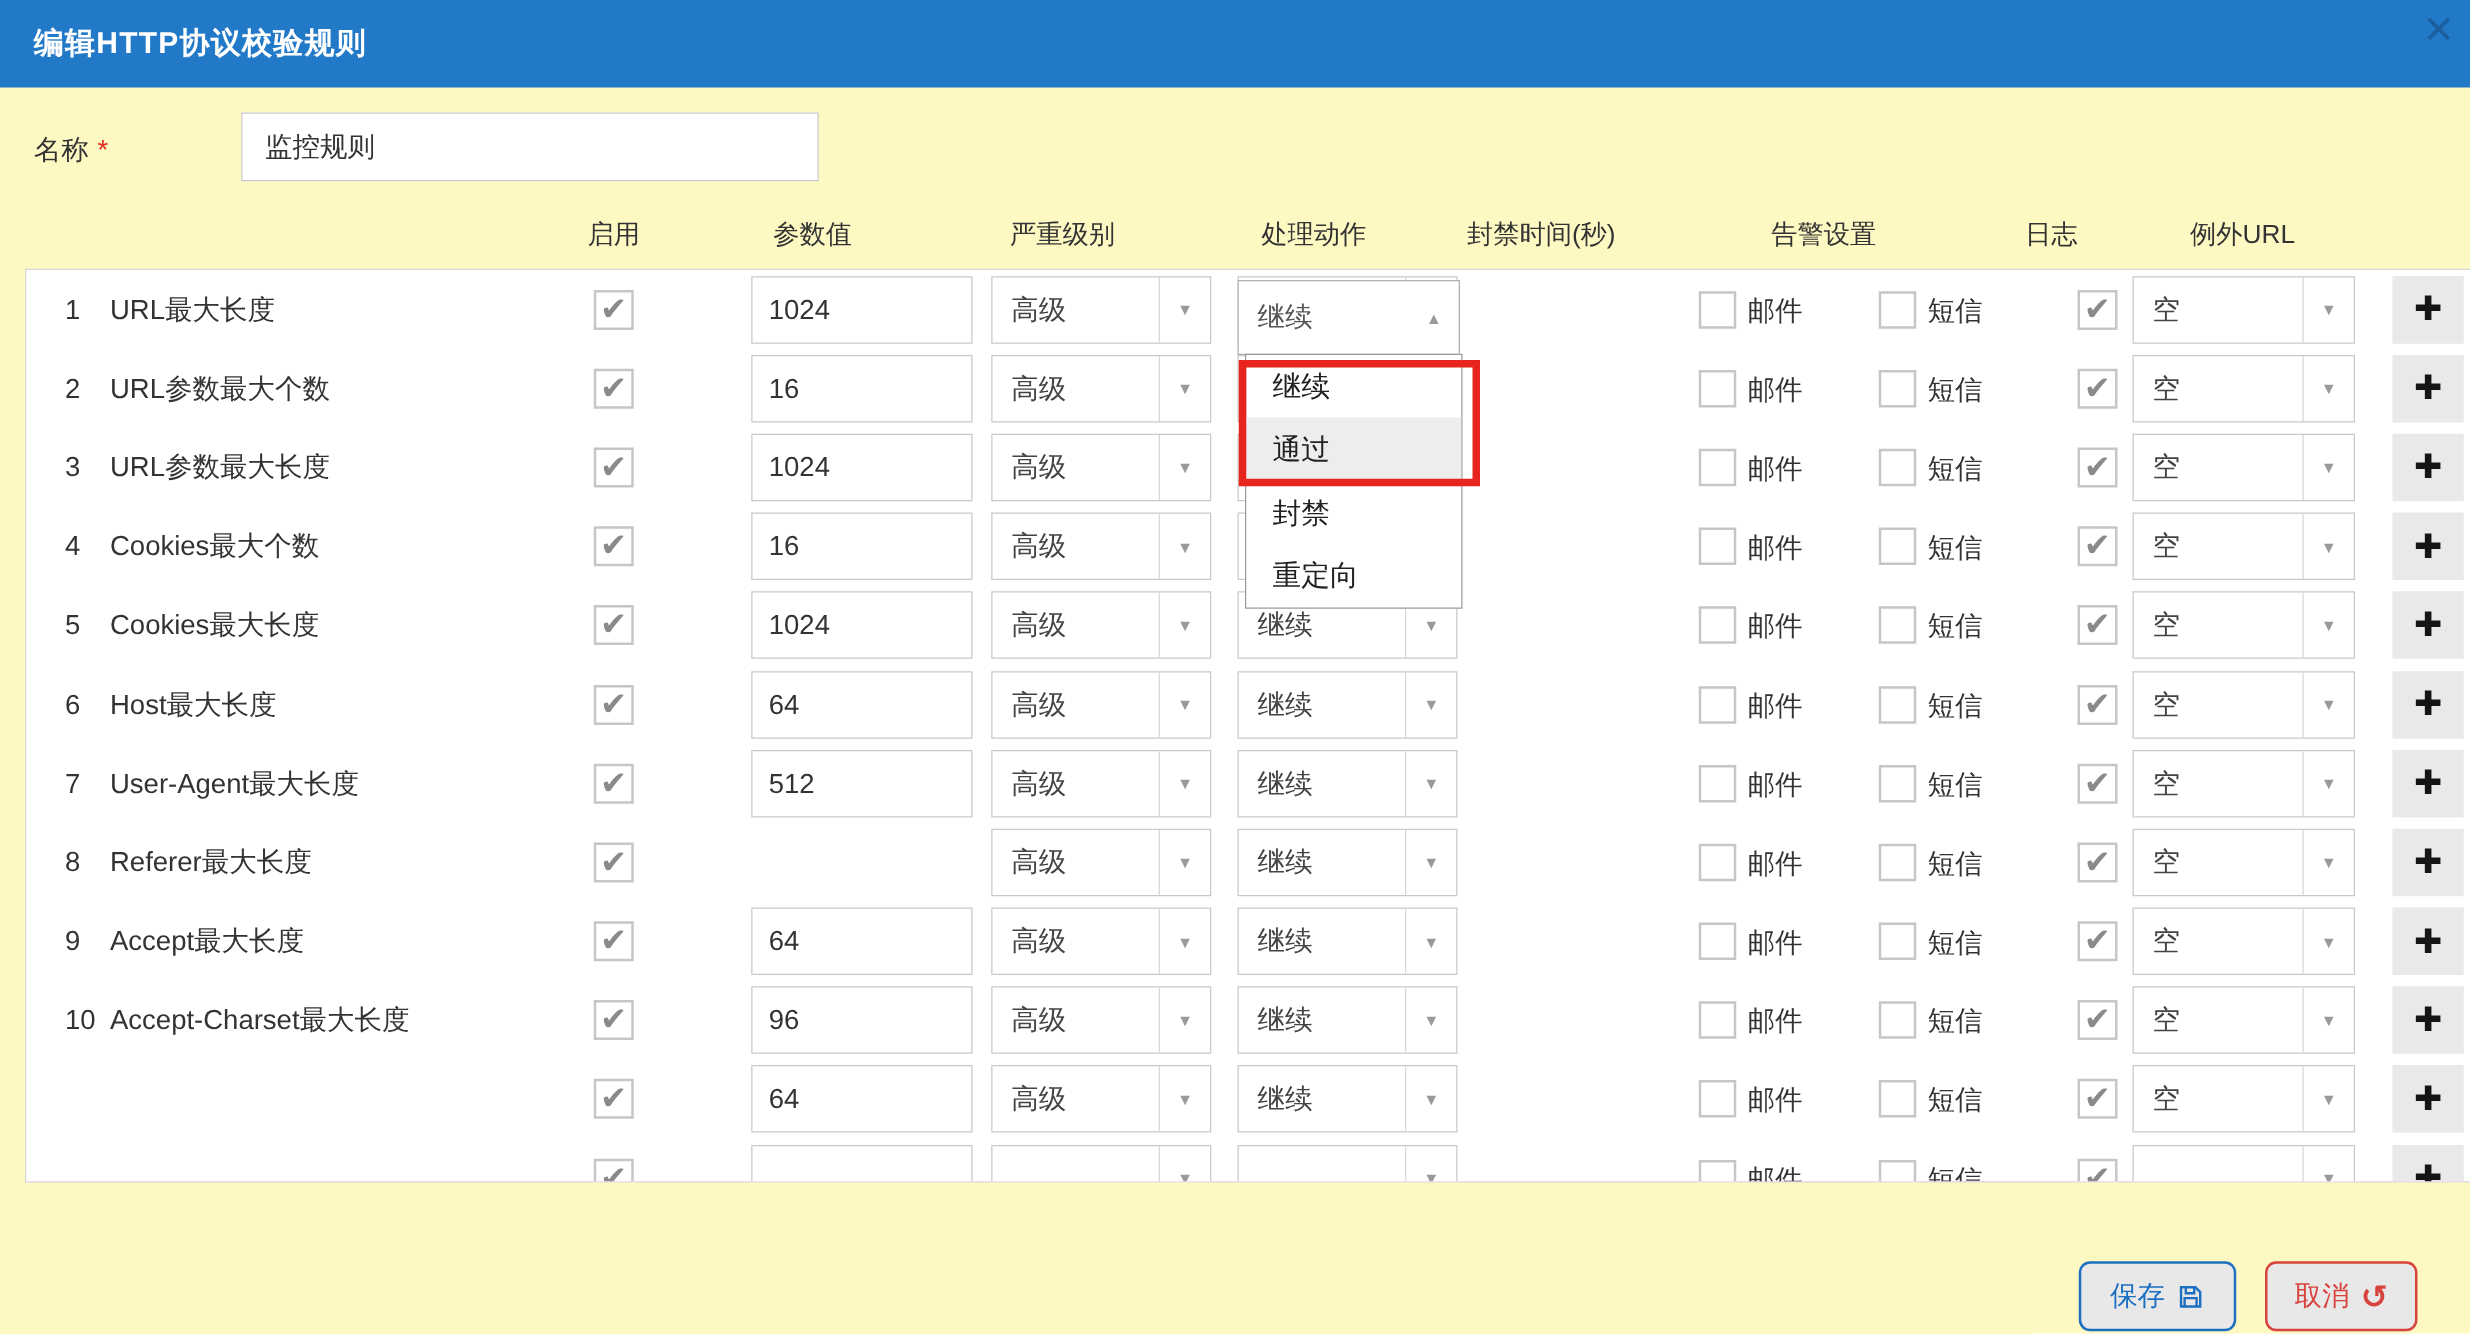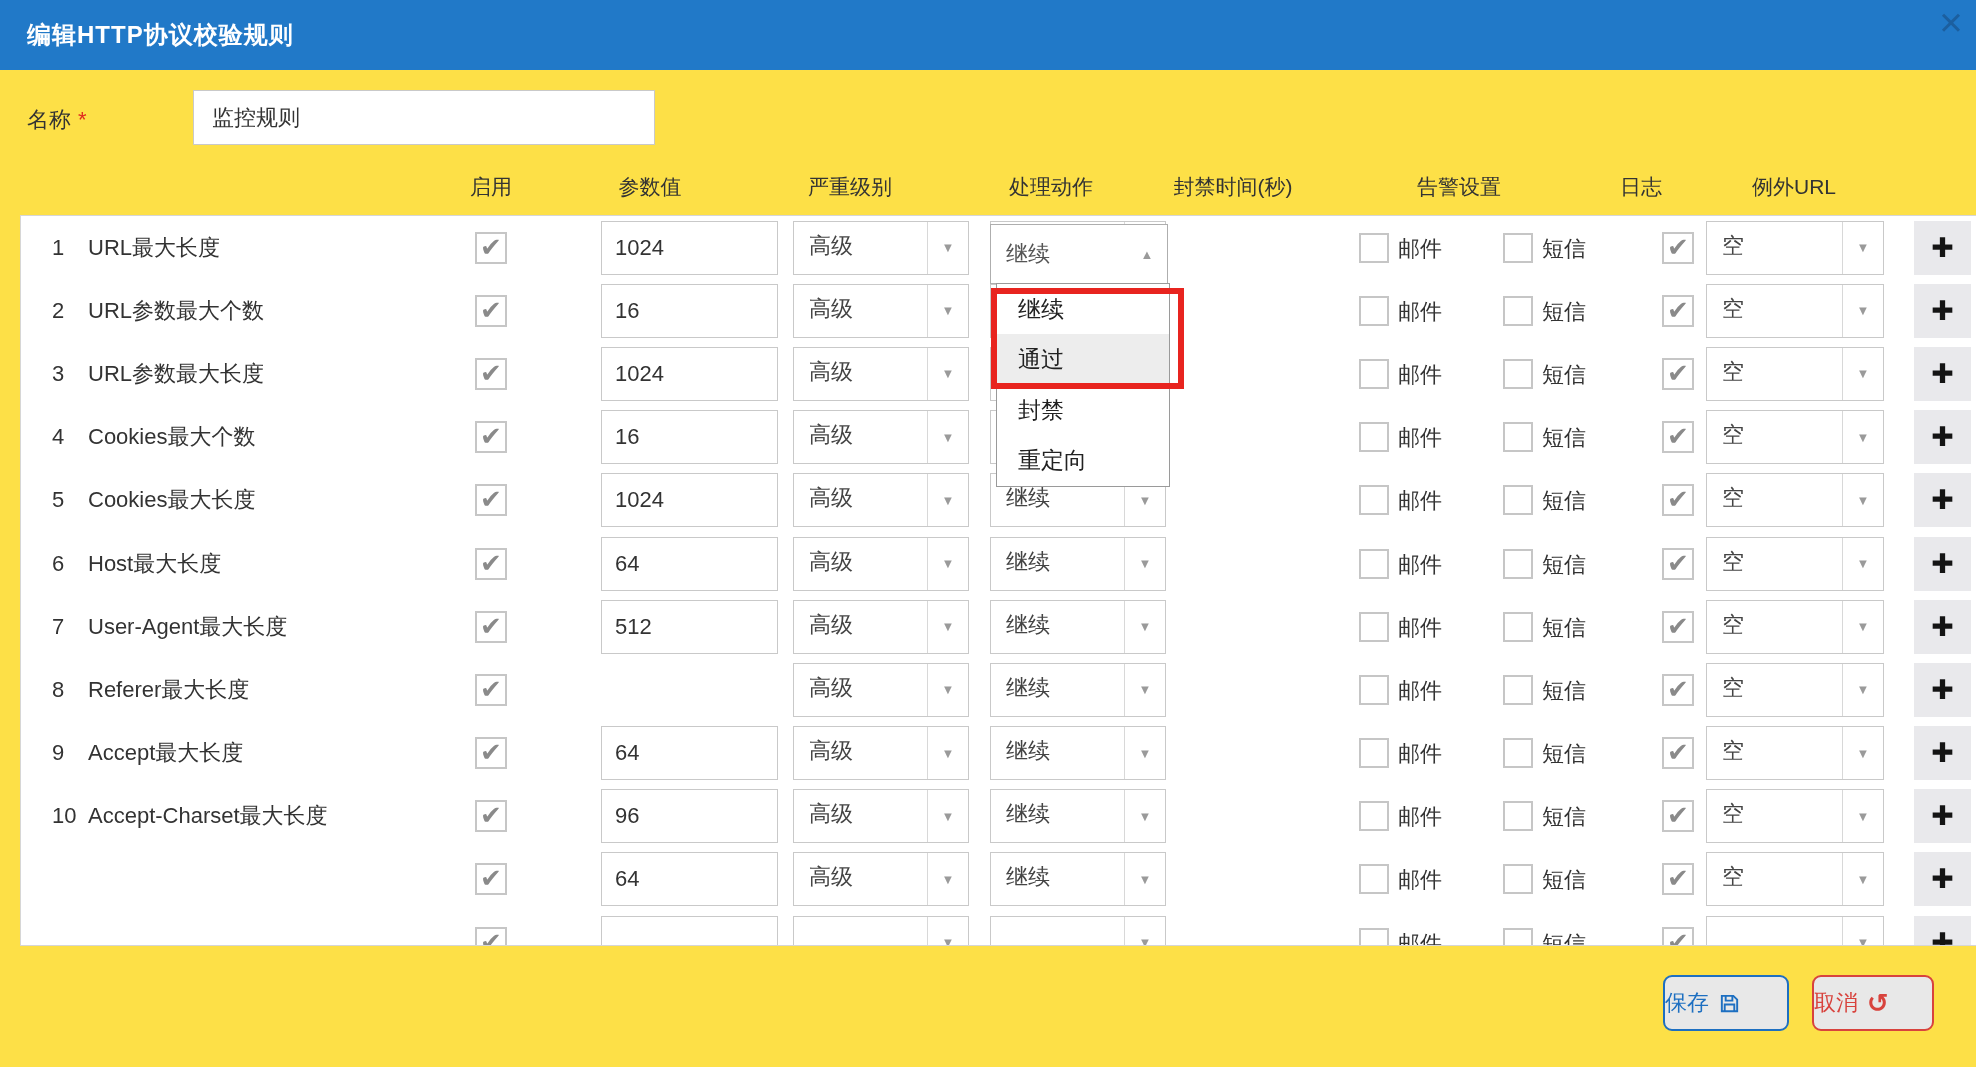--- a/index.html
+++ b/index.html
@@ -1,16 +1,16 @@
 <!DOCTYPE html>
 <html style="--header-blue: #2179c8; --close-blue: #1c5f9f; --annotation-red: #e8241f; --save-blue: #1d6fc1; --cancel-red: #d8433d;"><head>
 <meta charset="utf-8">
 <style>
   html,body{margin:0;padding:0;background:#fff;}
-  .screen{position:relative;width:1976px;height:1067px;background:#fde047;overflow:hidden;
+  .screen{position:relative;width:1976px;height:1067px;background:#fef9c3;overflow:hidden;
           font-family:"Liberation Sans","DejaVu Sans",sans-serif;color:#333;}
 
   
   .titlebar{position:absolute;left:0;top:0;width:100%;height:70px;background:var(--header-blue,#2179c8);}
   .titlebar .title{position:absolute;left:27px;top:0;line-height:70px;color:#fff;font-size:24px;font-weight:bold;letter-spacing:1px;}
   .close-x{position:absolute;right:12px;top:4px;font-size:31px;font-weight:bold;color:var(--close-blue,#1c5f9f);cursor:pointer;line-height:40px;}
 
   
   .name-label{position:absolute;left:27px;top:105px;font-size:22px;color:#333;}
   .req{color:#e02b20;margin-left:7px;font-size:22px;}
@@ -38,21 +38,21 @@
   .cb-enable{left:454px;} .cb-mail{left:1338px;} .cb-sms{left:1482px;} .cb-log{left:1641px;}
   .alert-lbl{position:absolute;top:50%;transform:translateY(-46%);font-size:22px;color:#333;}
   .lbl-mail{left:1377px;} .lbl-sms{left:1521px;}
 
   .inp{position:absolute;left:580px;top:50%;transform:translateY(-50%);width:177px;height:54px;
        border:1px solid #c9c9c9;box-sizing:border-box;font-size:22px;padding:0 13px;color:#333;outline:none;
        font-family:"Liberation Sans","DejaVu Sans",sans-serif;background:#fff;}
 
   .sel{position:absolute;top:50%;transform:translateY(-50%);height:54px;background:#fff;
        border:1px solid #c9c9c9;box-sizing:border-box;cursor:pointer;}
-  .sel .txt{position:absolute;left:15px;top:0;line-height:52px;font-size:22px;color:#444;white-space:nowrap;font-family:Liberation Mono, monospace;}
+  .sel .txt{position:absolute;left:15px;top:0;line-height:52px;font-size:22px;color:#444;white-space:nowrap;}
   .sel .arr{position:absolute;right:0;top:0;width:40px;height:100%;border-left:1px solid #d8d8d8;
             color:#9a9a9a;font-size:13px;display:flex;align-items:center;justify-content:center;}
   .sel-sev{left:772px;width:176px;} .sel-act{left:969px;width:176px;} .sel-url{left:1685px;width:178px;}
 
   .plus{position:absolute;left:1893px;top:50%;transform:translateY(-50%);width:57px;height:54px;
         background:#e9e9ec;display:flex;align-items:center;justify-content:center;
         font-size:27px;color:#141414;font-weight:bold;cursor:pointer;}
 
   
   .dd-control{position:absolute;left:990px;top:224px;width:178px;height:60px;background:#fff;
@@ -61,22 +61,22 @@
   .dd-control .arr{position:absolute;right:0;top:0;width:40px;height:100%;color:#9a9a9a;font-size:13px;
                    display:flex;align-items:center;justify-content:center;}
   .dd-list{position:absolute;left:996px;top:283px;width:174px;background:#fff;border:1px solid #9a9a9a;
            box-sizing:border-box;z-index:5;}
   .dd-item{height:50.4px;line-height:50.4px;padding-left:21px;font-size:23px;color:#222;cursor:pointer;}
   .dd-item.hl{background:#ededed;}
   .red-box{position:absolute;left:991px;top:288px;width:193px;height:101px;box-sizing:border-box;
            border:6px solid var(--annotation-red,#e8241f);z-index:6;pointer-events:none;}
 
   
-  .btn{position:absolute;top:975px;height:56px;border-radius:9px;background:#e8e8e8;font-size:22px;
-       display:flex;align-items:center;justify-content:flex-start;gap:9px;box-sizing:border-box;cursor:pointer;}
+  .btn{position:absolute;top:1009px;height:56px;border-radius:9px;background:#e8e8e8;font-size:22px;
+       display:flex;align-items:center;justify-content:center;gap:9px;box-sizing:border-box;cursor:pointer;}
   .btn-save{left:1663px;width:126px;border:2px solid var(--save-blue,#1d6fc1);color:var(--save-blue,#1d6fc1);}
   .btn-cancel{left:1812px;width:122px;border:2px solid var(--cancel-red,#d8433d);color:var(--cancel-red,#d8433d);}
   .btn .uicon{font-size:26px;font-weight:bold;line-height:22px;}
   .btn svg{display:block;}
 </style>
 </head>
 <body>
 
 <div class="screen">
 

